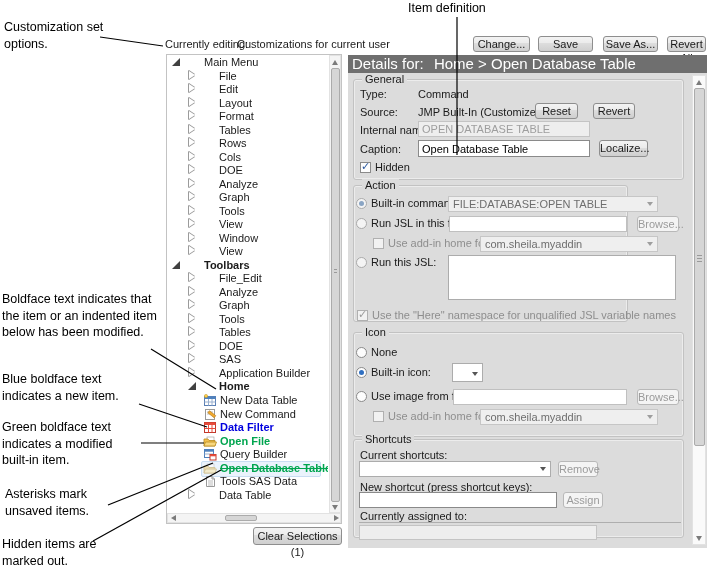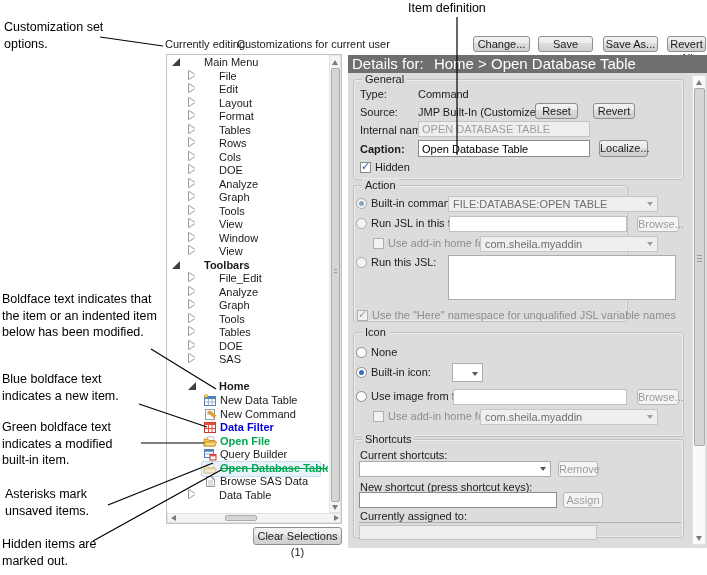--- a/index.html
+++ b/index.html
@@ -186,20 +186,24 @@
           <span class="tlabel normal lv1">Tables</span>
         </div>
         <div class="trow" style="top: 284.92px;">
           <span class="arrow collapsed lv1"></span>
           <span class="tlabel normal lv1">DOE</span>
         </div>
         <div class="trow" style="top: 298.44px;">
           <span class="arrow collapsed lv1"></span>
           <span class="tlabel normal lv1">SAS</span>
         </div>
+        <div class="trow" style="top: 311.96px;">
+          <span class="arrow collapsed lv1"></span>
+          <span class="tlabel normal lv1">Application Builder</span>
+        </div>
         <div class="trow" style="top: 325.48px;">
           <span class="arrow expanded lv1"></span>
           <span class="tlabel bold lv1">Home</span>
         </div>
         <div class="trow" style="top: 339px;">
           <span class="ticon"><svg width="14" height="13">
               <rect x="1.5" y="2.5" width="11" height="9" fill="#fff" stroke="#5a7fb4"></rect>
               <rect x="1.5" y="2.5" width="11" height="2.5" fill="#4f81bd"></rect>
               <line x1="5.5" y1="5" x2="5.5" y2="11.5" stroke="#9ab0cf"></line>
               <line x1="9" y1="5" x2="9" y2="11.5" stroke="#9ab0cf"></line>
@@ -254,21 +258,21 @@
           <span class="tlabel modified-strike lv2 withicon">Open Database Table *</span>
         </div>
         <div class="trow" style="top: 420.12px;">
           <span class="ticon"><svg width="14" height="13">
               <path d="M3.5 1.5 L9 1.5 L11.5 4 L11.5 11.5 L3.5 11.5 Z" fill="#fff" stroke="#999"></path>
               <path d="M9 1.5 L9 4 L11.5 4" fill="none" stroke="#999"></path>
               <line x1="5" y1="6" x2="10" y2="6" stroke="#bbb"></line>
               <line x1="5" y1="8" x2="10" y2="8" stroke="#bbb"></line>
               <line x1="5" y1="10" x2="10" y2="10" stroke="#bbb"></line>
             </svg></span>
-          <span class="tlabel normal lv2 withicon">Browse SAS Data</span>
+          <span class="tlabel normal lv2 withicon">Tools SAS Data</span>
         </div>
         <div class="trow" style="top: 433.64px;">
           <span class="arrow collapsed lv1"></span>
           <span class="tlabel normal lv1">Data Table</span>
         </div>
       </div>
 
     <div class="sb" style="left:162px;top:0;width:12px;height:458px;">
       <span class="sb-arr up" style="left:2px;top:4px;"></span>
       <div class="sb-thumb" style="left:1px;top:12px;width:9px;height:434px;">
@@ -296,21 +300,21 @@
       <span class="gtitle">General</span>
     </div>
     <span class="flabel" style="left:12px;top:33px;">Type:</span>
     <span class="flabel" style="left:70px;top:33px;">Command</span>
     <span class="flabel" style="left:12px;top:51px;">Source:</span>
     <span class="flabel" style="left:70px;top:51px;">JMP Built-In (Customized)</span>
     <div class="btn" style="left:187px;top:48px;width:43px;height:16px;">Reset</div>
     <div class="btn" style="left:245px;top:48px;width:42px;height:16px;">Revert</div>
     <span class="flabel" style="left:12px;top:69px;">Internal name:</span>
     <input class="txt disabled" style="left: 70px; top: 66px; width: 172px; height: 16px;" disabled="" value="OPEN DATABASE TABLE">
-    <span class="flabel" style="left:12px;top:88px;font-weight:bold;">Caption:</span>
+    <span class="flabel" style="left:12px;top:88px;">Caption:</span>
     <input class="txt" style="left: 70px; top: 85px; width: 172px; height: 17px;" value="Open Database Table">
     <div class="btn" style="left:251px;top:85px;width:49px;height:17px;line-height:15px;">Localize...</div>
     <span class="check on" style="left:12px;top:107px;"></span>
     <span class="flabel" style="left:27px;top:106px;">Hidden</span>
 
     <div class="group" style="left:5px;top:130px;width:275px;height:137px;">
       <span class="gtitle">Action</span>
     </div>
     <span class="radio dim on" style="left:8px;top:143px;"></span>
     <span class="flabel" style="left:23px;top:142px;">Built-in command:</span>

